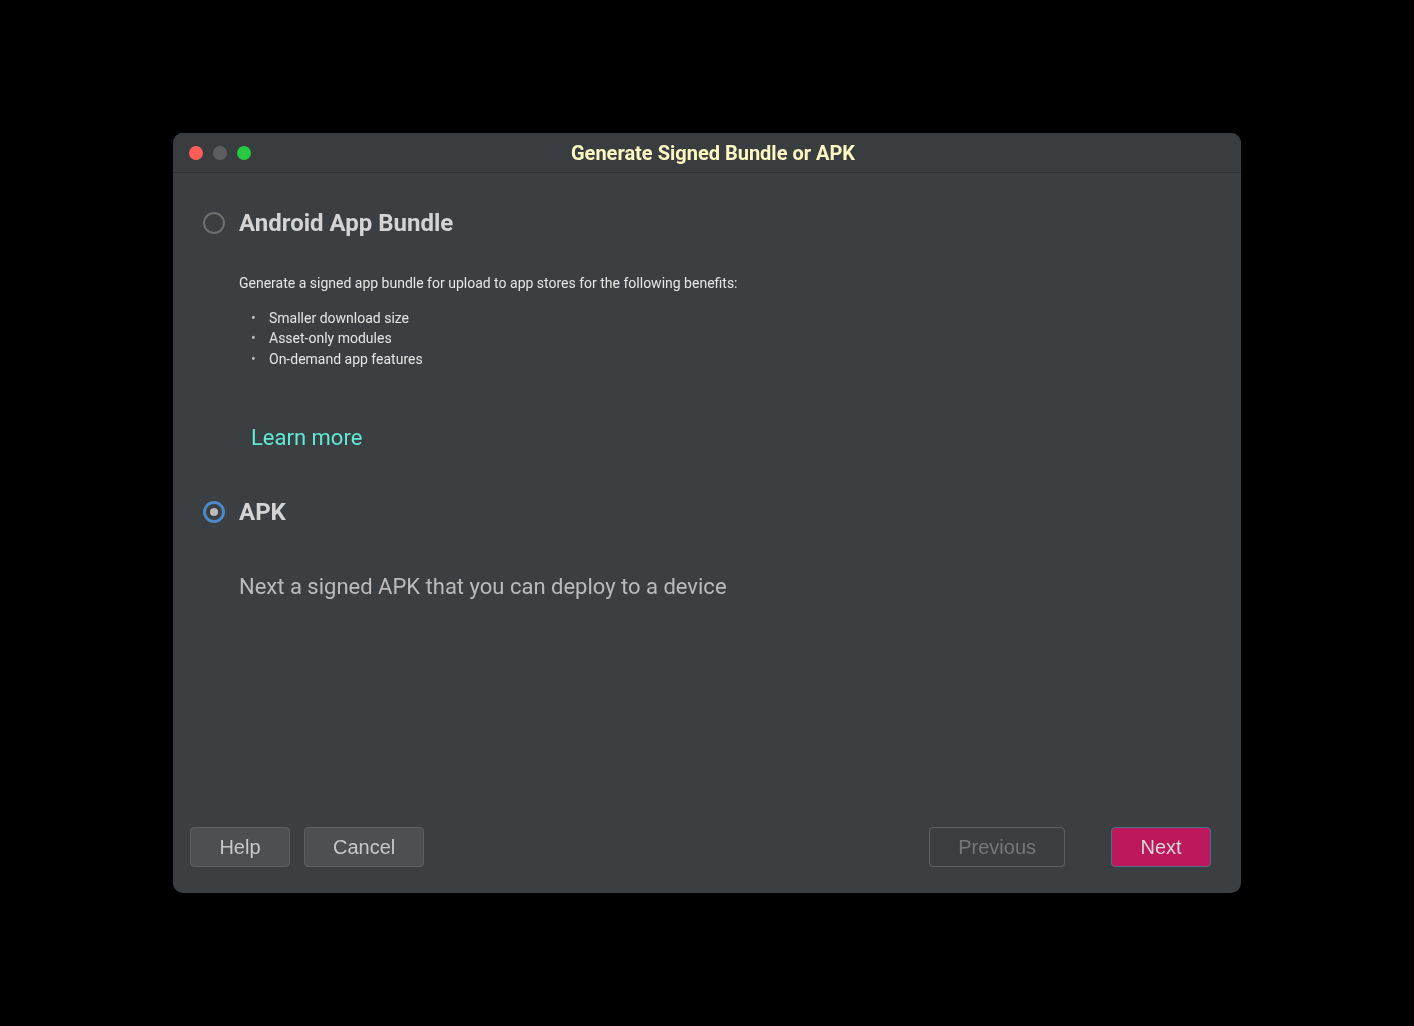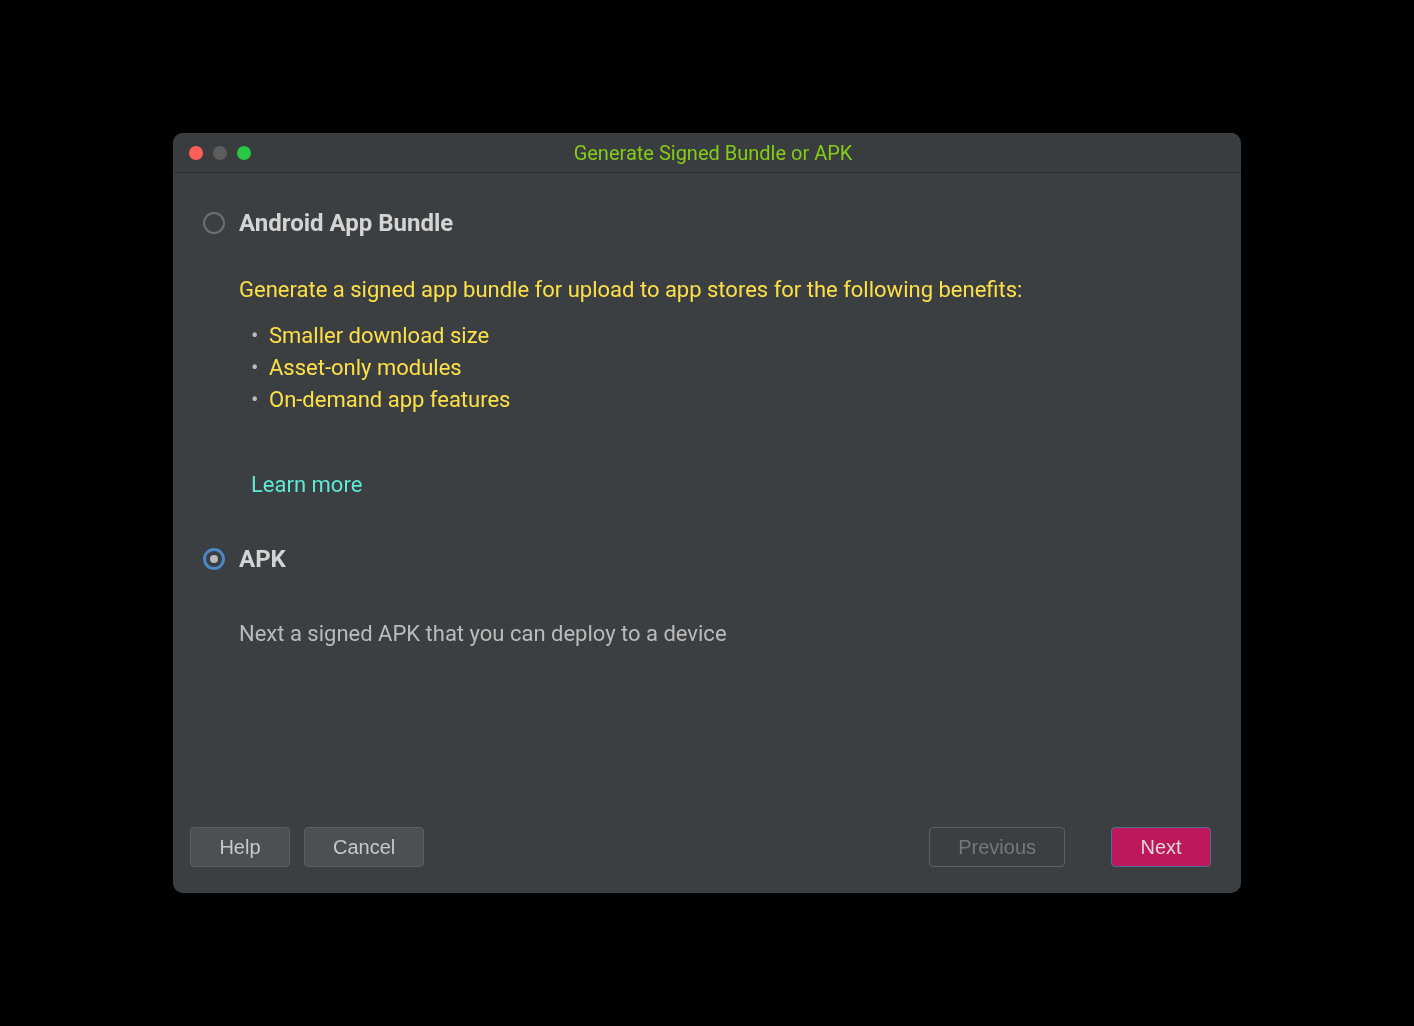--- a/index.html
+++ b/index.html
@@ -52,23 +52,23 @@
     
     .traffic-light.close { background: #ff5f57; }
     .traffic-light.minimize { background: #5d5d5d; }
     .traffic-light.maximize { background: #28c840; }
     
     .title {
       position: absolute;
       left: 12px;
       right: 0;
       text-align: center;
-      color: #84cc16;
+      color: #fef9c3;
       font-size: 20px;
-      font-weight: 400;
+      font-weight: 700;
       pointer-events: none;
     }
     
     .content {
       flex: 1;
       padding: 36px 30px 0 30px;
       color: #bbbbbb;
     }
     
     .option-group {
@@ -108,22 +108,22 @@
     }
     
     .radio-label {
       font-size: 24px;
       font-weight: 700;
       color: #d4d4d4;
       text-align: right;
     }
     
     .description {
-      font-size: 22px;
-      color: #fde047;
+      font-size: 14px;
+      color: #e5e5e5;
       margin-left: 36px;
       line-height: 1.5;
     }
     
     .intro-text {
       margin-bottom: 14px;
     }
     
     .bullet-list {
       list-style: none;

